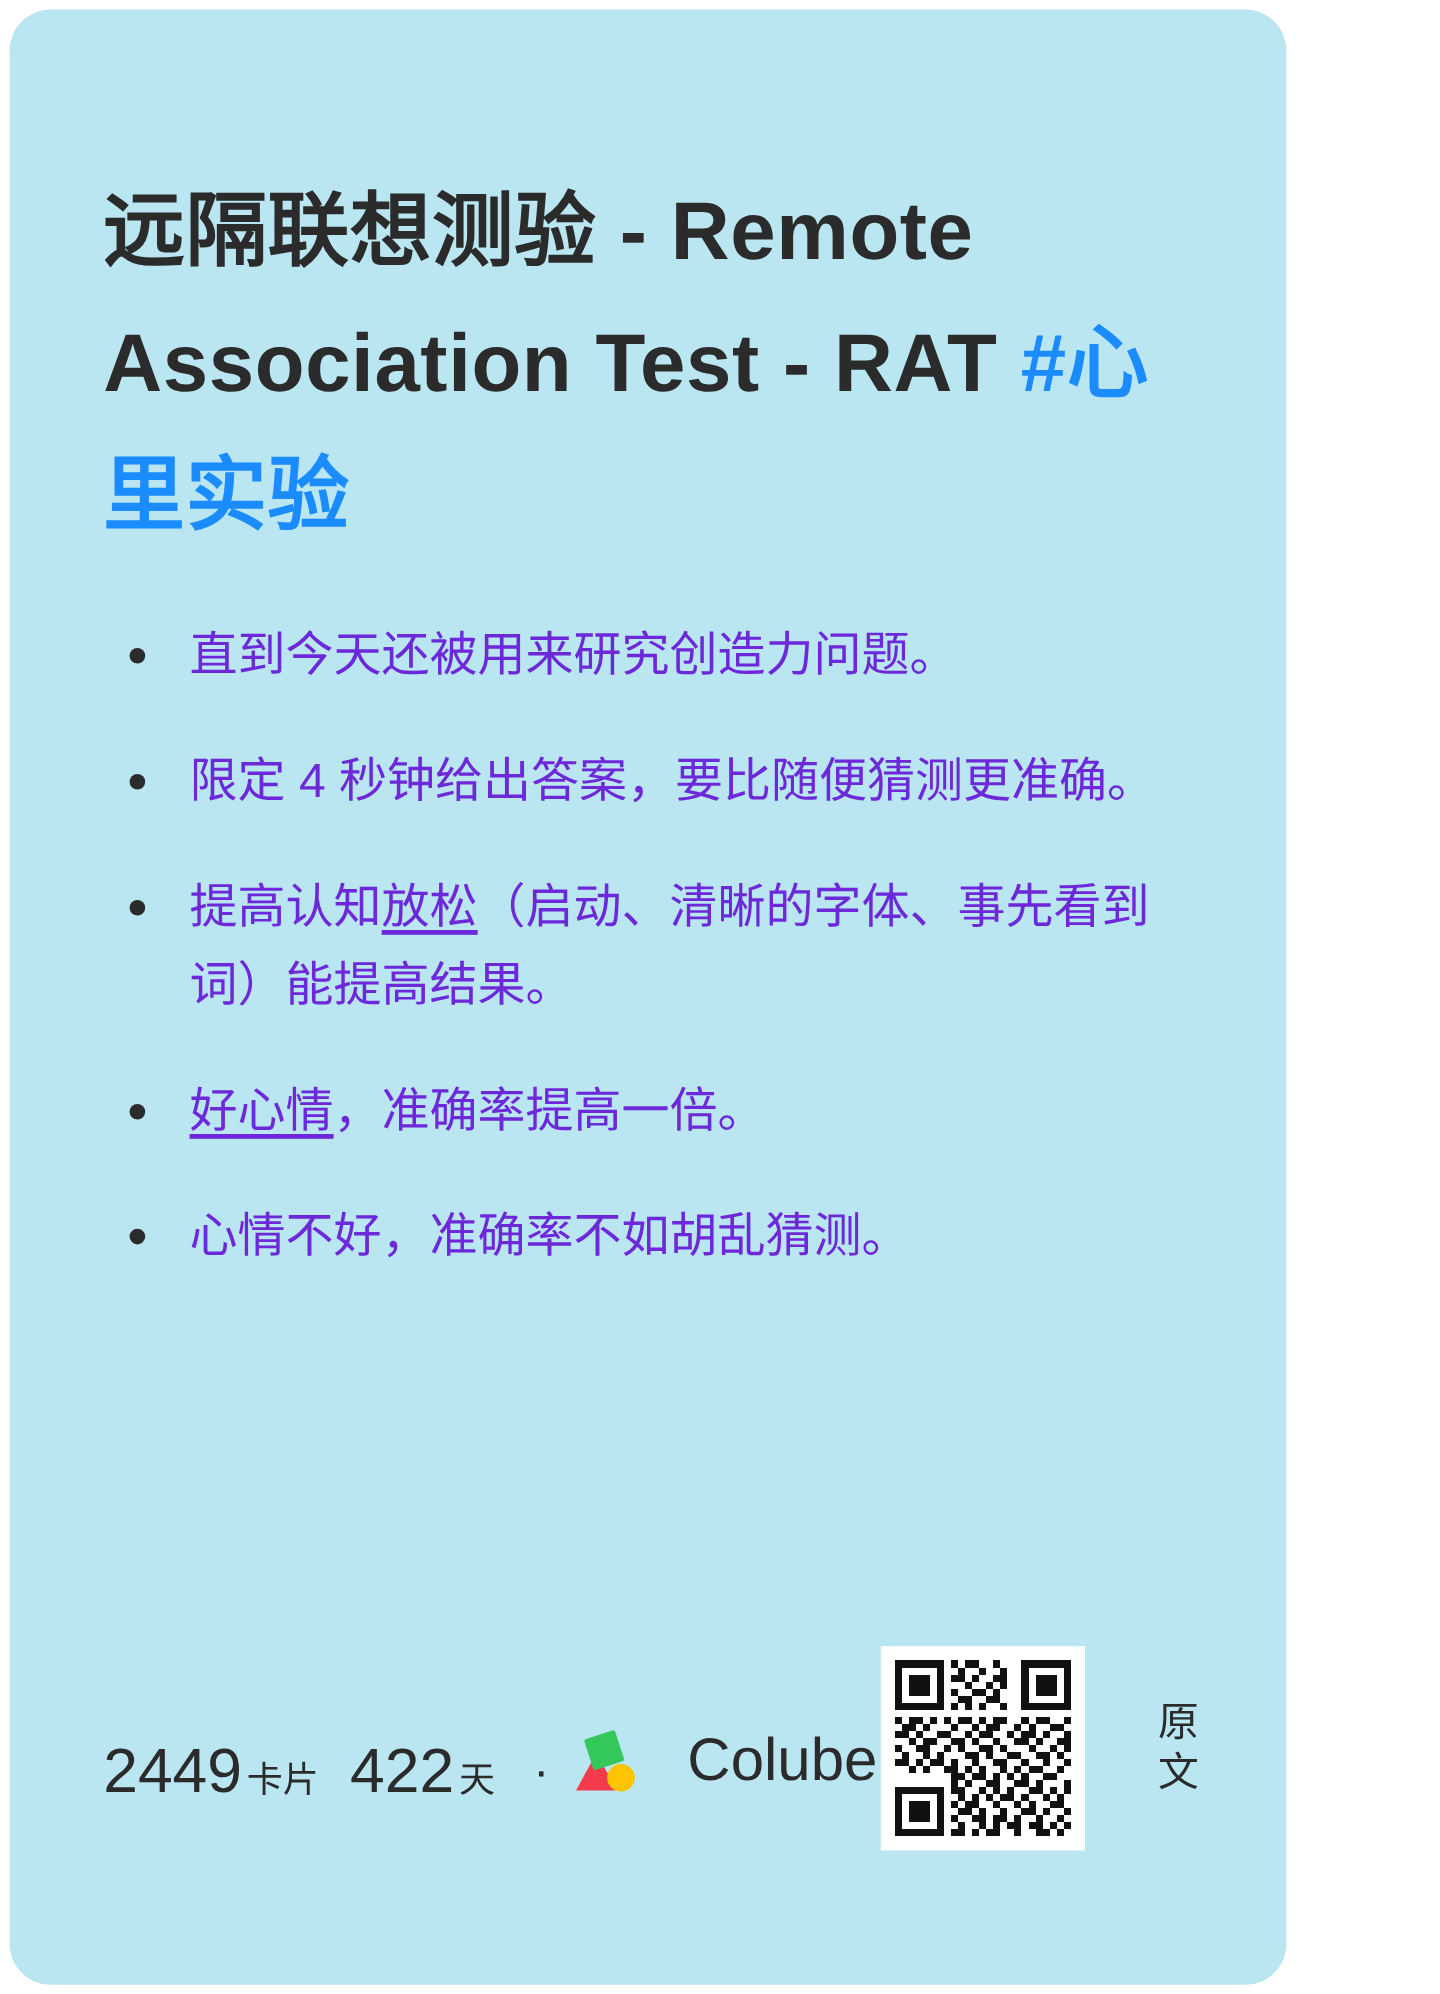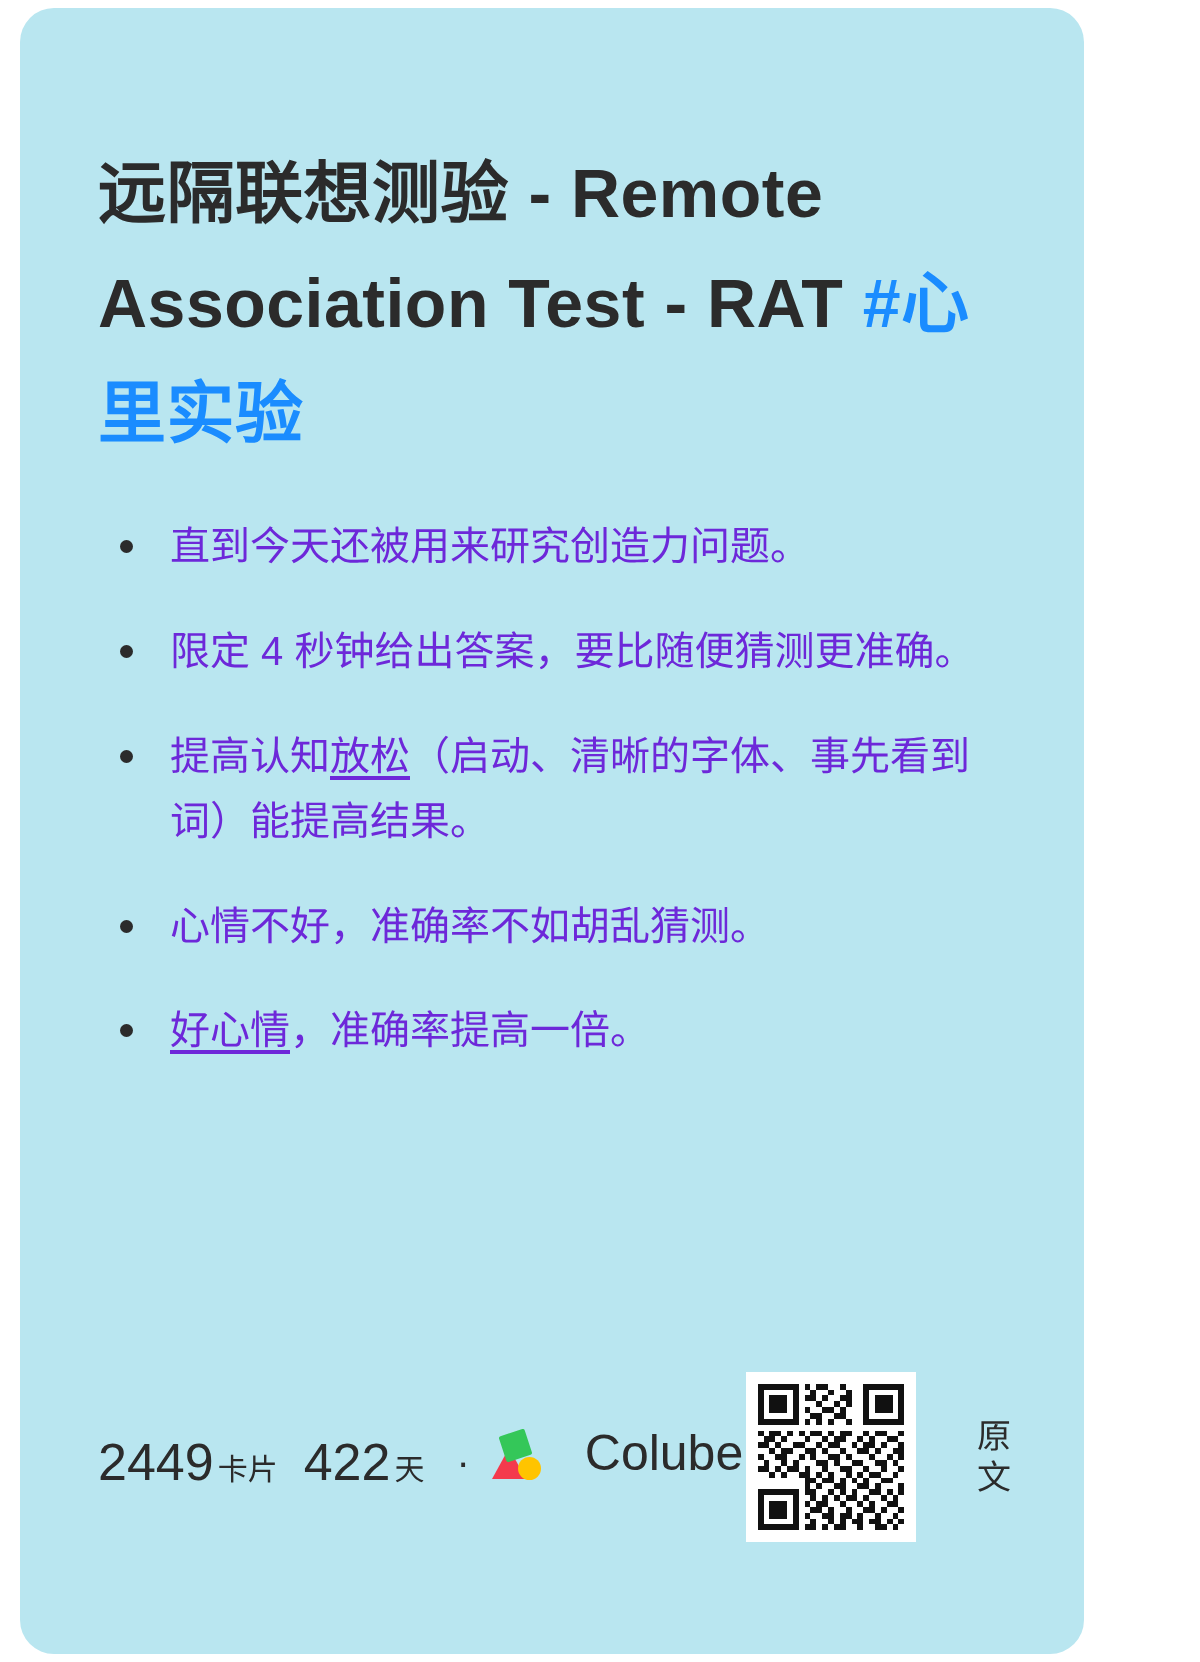--- a/index.html
+++ b/index.html
@@ -17,21 +17,20 @@
     position: absolute;
     left: 8px;
     top: 8px;
     width: 1064px;
     height: 1646px;
     background: #b9e6f0;
     border-radius: 34px;
     box-sizing: border-box;
     padding: 4px;
     overflow: hidden;
-    margin-left: 12px;
   }
   .content {
     position: absolute;
     left: 78px;
     top: 130px;
     right: 70px;
   }
   .title {
     font-size: 68px;
     font-weight: 700;
@@ -75,21 +74,21 @@
   .footer {
     position: absolute;
     left: 78px;
     bottom: 112px;
     right: 70px;
     height: 170px;
   }
   .stats {
     position: absolute;
     left: 0;
-    bottom: 50px;
+    bottom: 36px;
     display: flex;
     align-items: baseline;
     white-space: nowrap;
   }
   .stat-num {
     font-size: 52px;
     color: #2b2b2b;
     font-weight: 400;
   }
   .stat-unit {
@@ -182,22 +181,22 @@
 <div class="card">
 
   <div class="content">
 
     <h1 class="title"><span>远隔联想测验 - Remote Association Test - RAT </span><span class="tag">#心里实验</span></h1>
 
     <ul class="bullets">
       <li><span>直到今天还被用来研究创造力问题。</span><span class="u"></span><span></span></li>
       <li><span>限定 4 秒钟给出答案，要比随便猜测更准确。</span><span class="u"></span><span></span></li>
       <li><span>提高认知</span><span class="u">放松</span><span>（启动、清晰的字体、事先看到词）能提高结果。</span></li>
+      <li><span></span><span class="u">好心情</span><span>，准确率提高一倍。</span></li>
       <li><span>心情不好，准确率不如胡乱猜测。</span><span class="u"></span><span></span></li>
-      <li><span></span><span class="u">好心情</span><span>，准确率提高一倍。</span></li>
     </ul>
   </div>
 
   <div class="footer">
 
     <div class="stats">
       <span class="stat-num">2449</span>
       <span class="stat-unit">卡片</span>
       <span class="stat-num">422</span>
       <span class="stat-unit">天</span>

